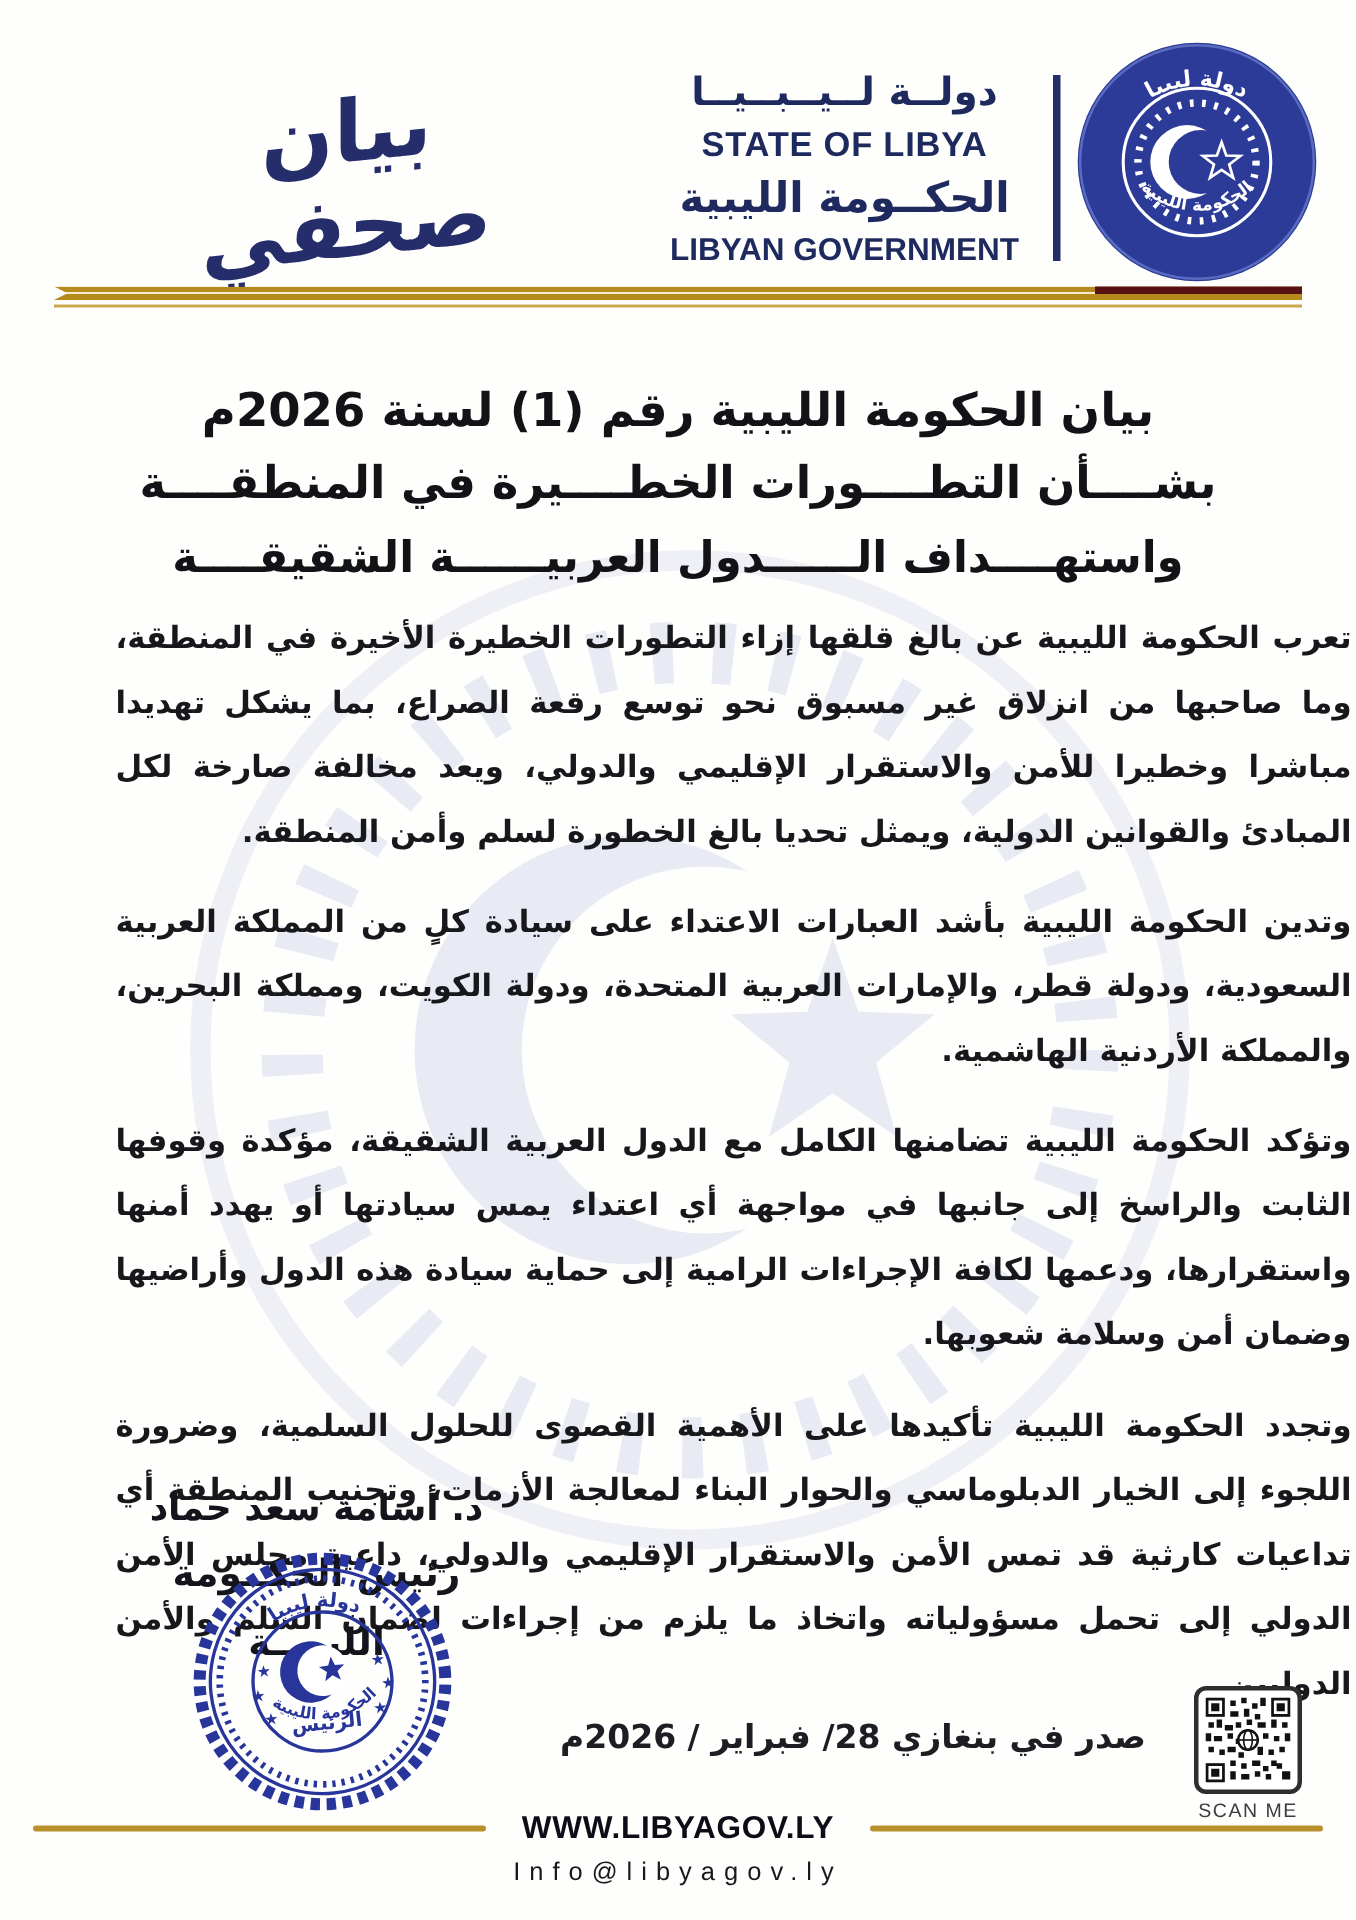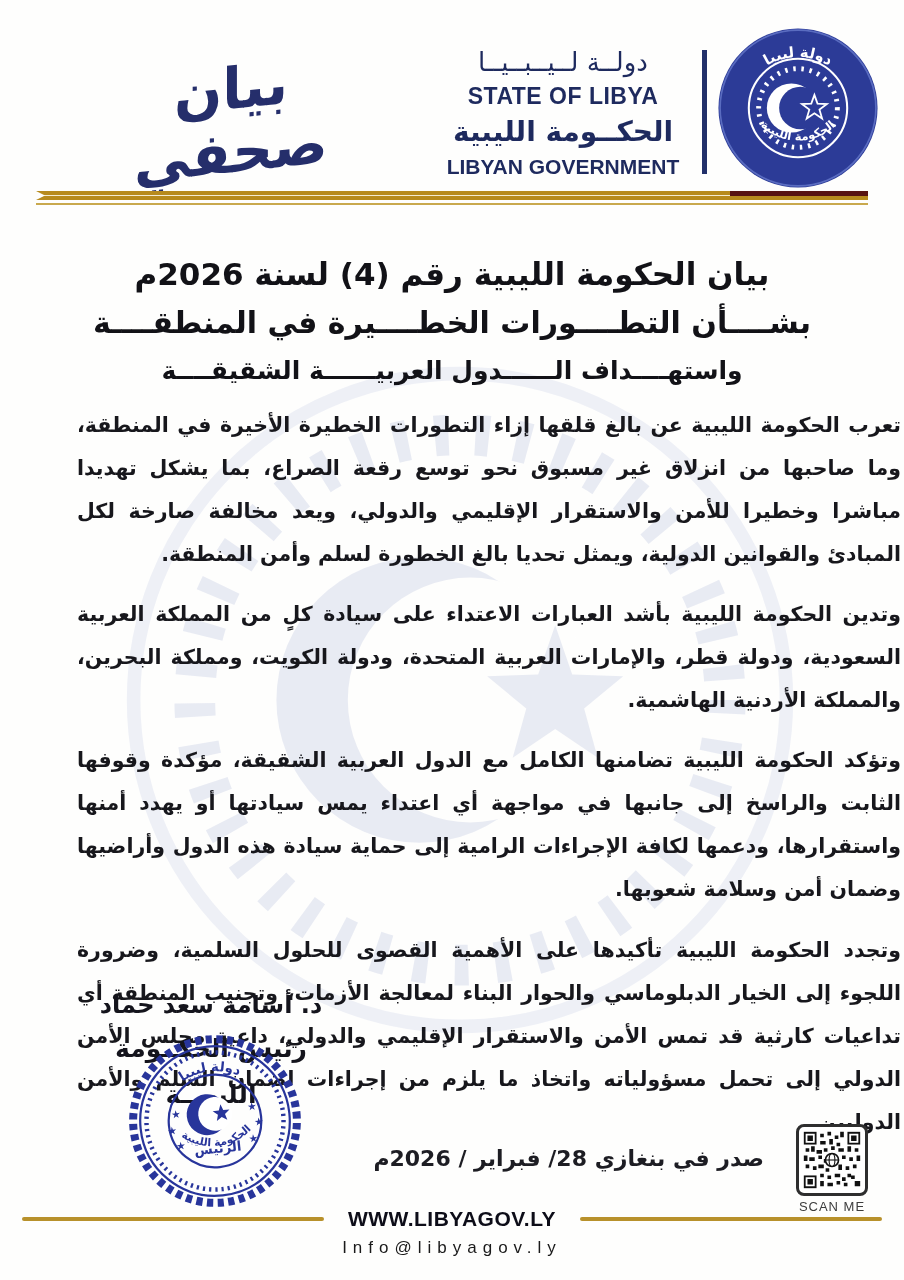--- a/index.html
+++ b/index.html
@@ -10,41 +10,41 @@
     font-family:"DejaVu Sans", sans-serif;
   }
   
   .calligraphy {
     position:absolute; left:98px; top:58px; width:266px;
     font-size:57px; font-weight:bold; color:#252e6b;
     text-align:center; transform:rotate(-6deg) skewX(-6deg);
     direction:rtl; letter-spacing:-2px; line-height:1.1;
   }
   .hdr-text { position:absolute; left:428px; top:44px; width:270px; text-align:center; color:#1e2a5e; }
-  .hdr-ar1 { font-size:26px; font-weight:normal; line-height:36px; direction:rtl;text-align:center; }
+  .hdr-ar1 { font-size:26px; font-weight:bold; line-height:36px; direction:rtl;text-align:center; }
   .hdr-en1 { font-size:23px; font-weight:bold; line-height:32px; font-family:"Liberation Sans",sans-serif; letter-spacing:.5px; }
   .hdr-ar2 { font-size:28px; font-weight:bold; line-height:40px; direction:rtl; }
   .hdr-en2 { font-size:21px; font-weight:bold; line-height:30px; font-family:"Liberation Sans",sans-serif; }
   .vbar { position:absolute; left:702px; top:50px; width:5px; height:124px; background:#22306a; }
   .emblem { position:absolute; left:716px; top:26px; width:164px; height:164px; }
   
   .divider-main {
     position:absolute; left:36px; top:191px; width:832px; height:9px;
     background:linear-gradient(#b78a1d 0 44%, #f4ead0 44% 56%, #b78a1d 56% 100%);
     clip-path:polygon(0 0,100% 0,100% 100%,0 100%,9px 50%);
   }
   .divider-maroon { position:absolute; left:730px; top:191px; width:138px; height:5px; background:#571212; }
   .divider-thin { position:absolute; left:36px; top:203px; width:832px; height:2px; background:#c9a94e; }
   
   .watermark { position:absolute; left:120px; top:360px; width:680px; height:680px; opacity:.5; }
   
   .title { position:absolute; left:0; right:0; top:250px; text-align:center; direction:rtl; color:#121217; font-weight:bold; }
   .title .t1 { font-size:31px; line-height:49px; }
   .title .t2 { font-size:30px; line-height:48px; }
-  .title .t3 { font-size:25px; line-height:48px; }
+  .title .t3 { font-size:29px; line-height:48px; }
   
   .body-text {
     position:absolute; left:40px; width:824px; top:404px;
     direction:rtl; text-align:justify; color:#17171c;
     font-weight:bold; font-size:20.5px; line-height:2.1;margin-left:37px;
   }
   .body-text p + p { margin-top:17px; }
   
   .signature { position:absolute; left:66px; top:948px; width:290px; text-align:center; direction:rtl; color:#14141c; font-weight:bold; }
   .sig-name { font-size:24px; line-height:42px;margin-top:36px; }
@@ -110,21 +110,21 @@
 
   <svg class="emblem" viewBox="0 0 200 200">
     <use href="#emblem-sym"></use>
   </svg>
 
   <div class="divider-main"></div>
   <div class="divider-maroon"></div>
   <div class="divider-thin"></div>
 
   <div class="title">
-    <div class="t1">بيان الحكومة الليبية رقم (4) لسنة 2026م</div>
+    <div class="t1">بيان الحكومة الليبية رقم (1) لسنة 2026م</div>
     <div class="t2">بشــــأن التطــــورات الخطــــيرة في المنطقــــة</div>
     <div class="t3">واستهــــداف الــــــدول العربيــــــة الشقيقــــة</div>
   </div>
 
   <div class="body-text">
     <p>تعرب الحكومة الليبية عن بالغ قلقها إزاء التطورات الخطيرة الأخيرة في المنطقة، وما صاحبها من انزلاق غير مسبوق نحو توسع رقعة الصراع، بما يشكل تهديدا مباشرا وخطيرا للأمن والاستقرار الإقليمي والدولي، ويعد مخالفة صارخة لكل المبادئ والقوانين الدولية، ويمثل تحديا بالغ الخطورة لسلم وأمن المنطقة.</p>
     <p>وتدين الحكومة الليبية بأشد العبارات الاعتداء على سيادة كلٍ من المملكة العربية السعودية، ودولة قطر، والإمارات العربية المتحدة، ودولة الكويت، ومملكة البحرين، والمملكة الأردنية الهاشمية.</p>
     <p>وتؤكد الحكومة الليبية تضامنها الكامل مع الدول العربية الشقيقة، مؤكدة وقوفها الثابت والراسخ إلى جانبها في مواجهة أي اعتداء يمس سيادتها أو يهدد أمنها واستقرارها، ودعمها لكافة الإجراءات الرامية إلى حماية سيادة هذه الدول وأراضيها وضمان أمن وسلامة شعوبها.</p>
     <p>وتجدد الحكومة الليبية تأكيدها على الأهمية القصوى للحلول السلمية، وضرورة اللجوء إلى الخيار الدبلوماسي والحوار البناء لمعالجة الأزمات، وتجنيب المنطقة أي تداعيات كارثية قد تمس الأمن والاستقرار الإقليمي والدولي، داعية مجلس الأمن الدولي إلى تحمل مسؤولياته واتخاذ ما يلزم من إجراءات لضمان السلم والأمن الدوليين.</p>
   </div>

